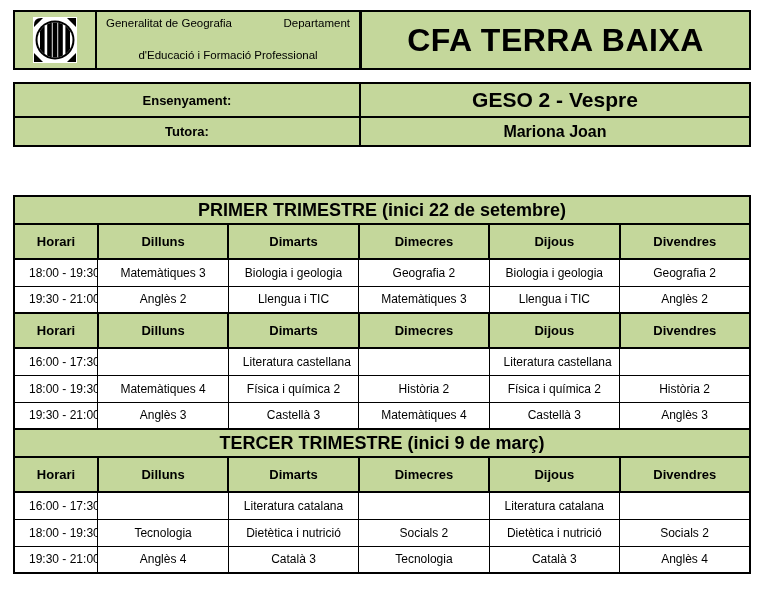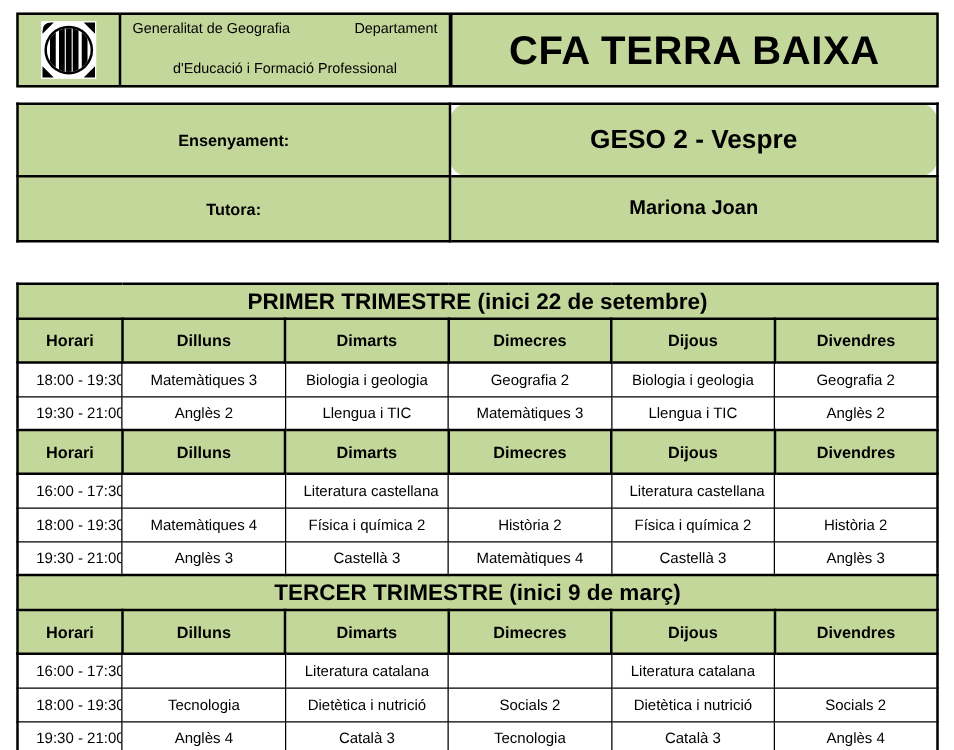--- a/index.html
+++ b/index.html
@@ -24,31 +24,31 @@
   .dept-line2 { text-align:center;margin-top:16px; }
   .cfa-cell {
     flex:1; display:flex; align-items:center; justify-content:center;
     font-size:32px; font-weight:bold; letter-spacing:0.5px;
   }
 
   
   .info-table { width:100%; border-collapse:collapse; margin-top:12px; table-layout:fixed; }
   .info-table td {
     background:var(--green); border:2px solid var(--border);
-    text-align:center; vertical-align:middle; font-weight:bold; padding:16px;
+    text-align:center; vertical-align:middle; font-weight:bold; padding:4px;
   }
   .info-label { width:47%; font-size:13px; }
   .info-row-0 td { height:33px; }
   .info-row-1 td, .info-row-2 td { height:29px; }
-  .val-big { font-size:21px;border-radius:14px; }
+  .val-big { font-size:21px; }
   .val-mid { font-size:16px; }
 
   
   .sched-table {
-    width:100%; border-collapse:collapse; margin-top:32px;
+    width:100%; border-collapse:collapse; margin-top:48px;
     table-layout:fixed; border:2px solid var(--border);
   }
   .sched-table th {
     background:var(--green); border:2px solid var(--border);
     font-weight:bold; padding:0; vertical-align:middle;
   }
   .sched-table .title-row th { font-size:18px; height:28px; }
   .sched-table .day-row th { font-size:13px; height:35px; }
   .sched-table td {
     background:#fff; border:1px solid var(--border);

